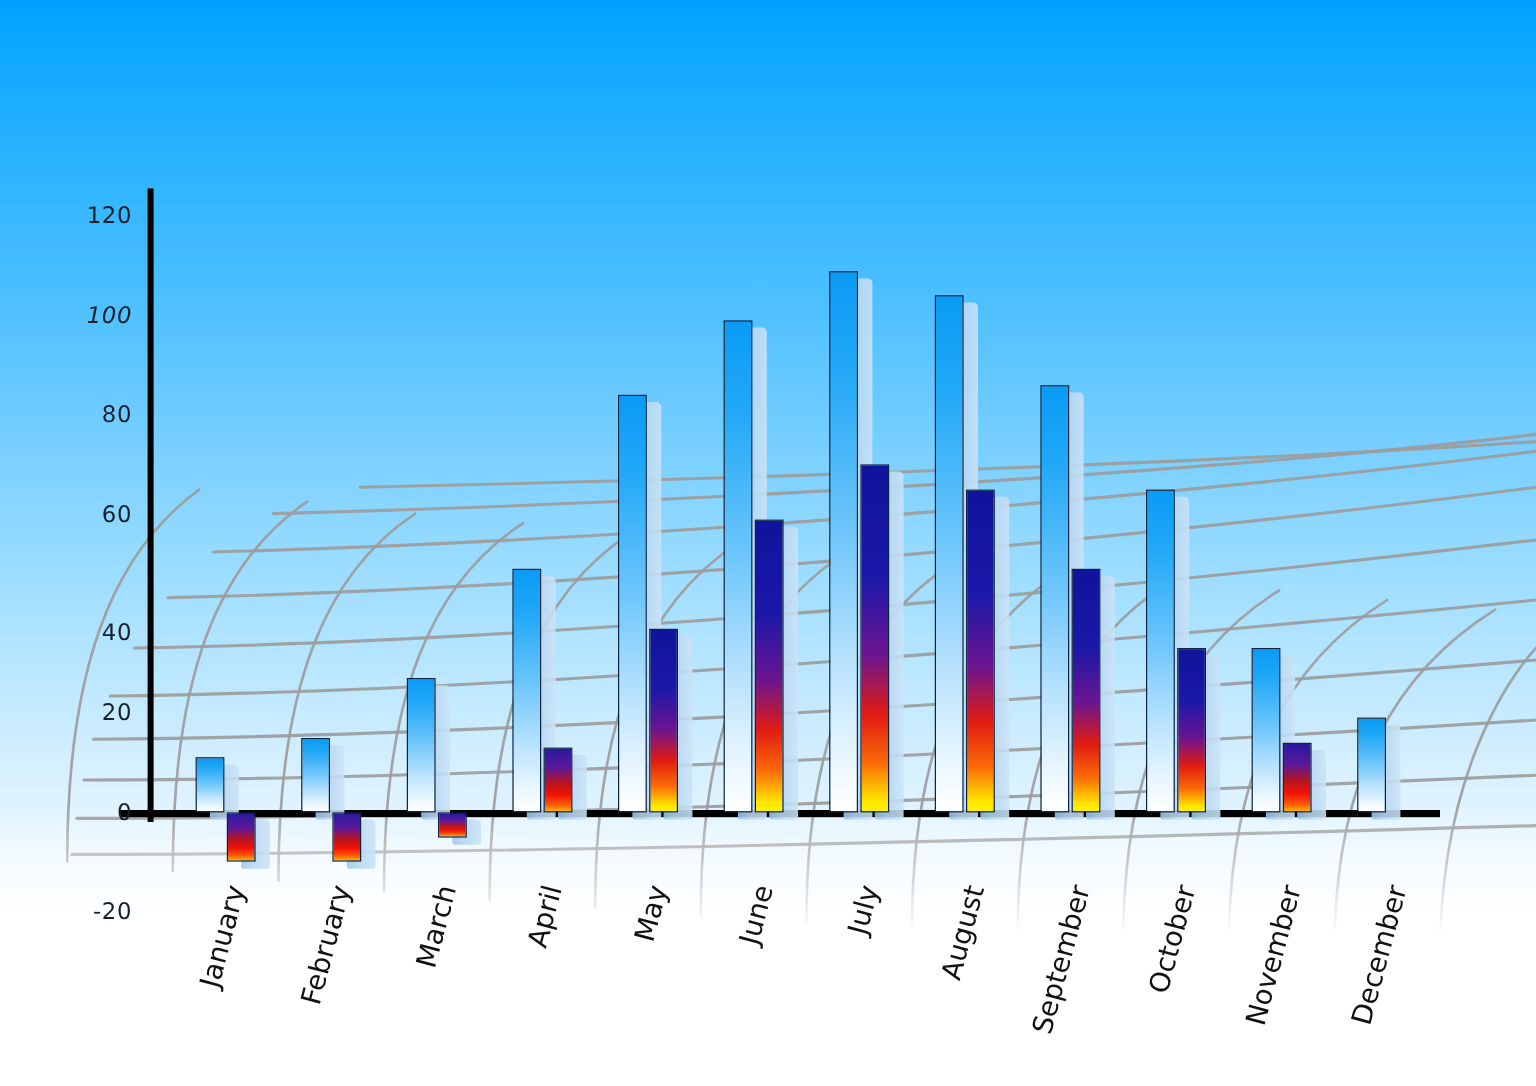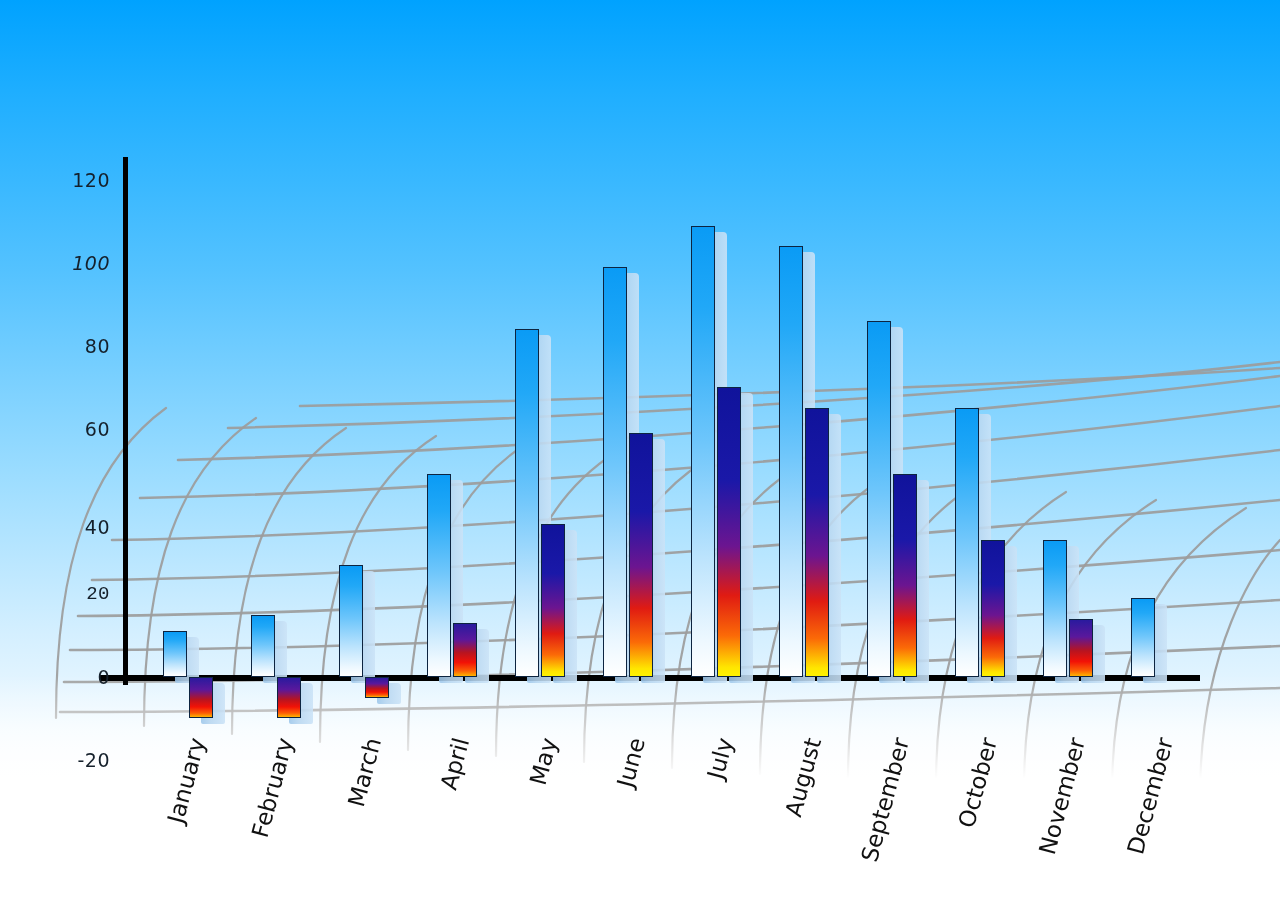--- a/index.html
+++ b/index.html
@@ -89,21 +89,21 @@
 
   <div class="yaxis"></div>
   <div class="xaxis"></div>
 
   <div class="ytickwrap" id="yticks">
       <div class="ytick" style="top: 180.2px;">120</div>
       <div class="ytick" style="top: 263px; font-style: italic;">100</div>
       <div class="ytick" style="top: 345.8px;">80</div>
       <div class="ytick" style="top: 428.6px;">60</div>
       <div class="ytick" style="top: 511.4px; margin-top: 16px;">40</div>
-      <div class="ytick" style="top: 594.2px; font-family: Liberation Mono, monospace;">20</div>
+      <div class="ytick" style="top: 594.2px;">20</div>
       <div class="ytick" style="top: 677px;">0</div>
       <div class="ytick" style="top: 759.8px;">-20</div>
     </div>
 
   <div id="bars">
       <div class="bar" style="left: 163px; top: 631.46px; width: 24px; height: 45.54px;">
         <div class="shadow" style="width: 24px; height: 45.54px;"></div>
         <div class="face blue" style="width: 24px; height: 45.54px;"></div>
       </div>
       <div class="bar" style="left: 189px; top: 677px; width: 24px; height: 41.4px;">

